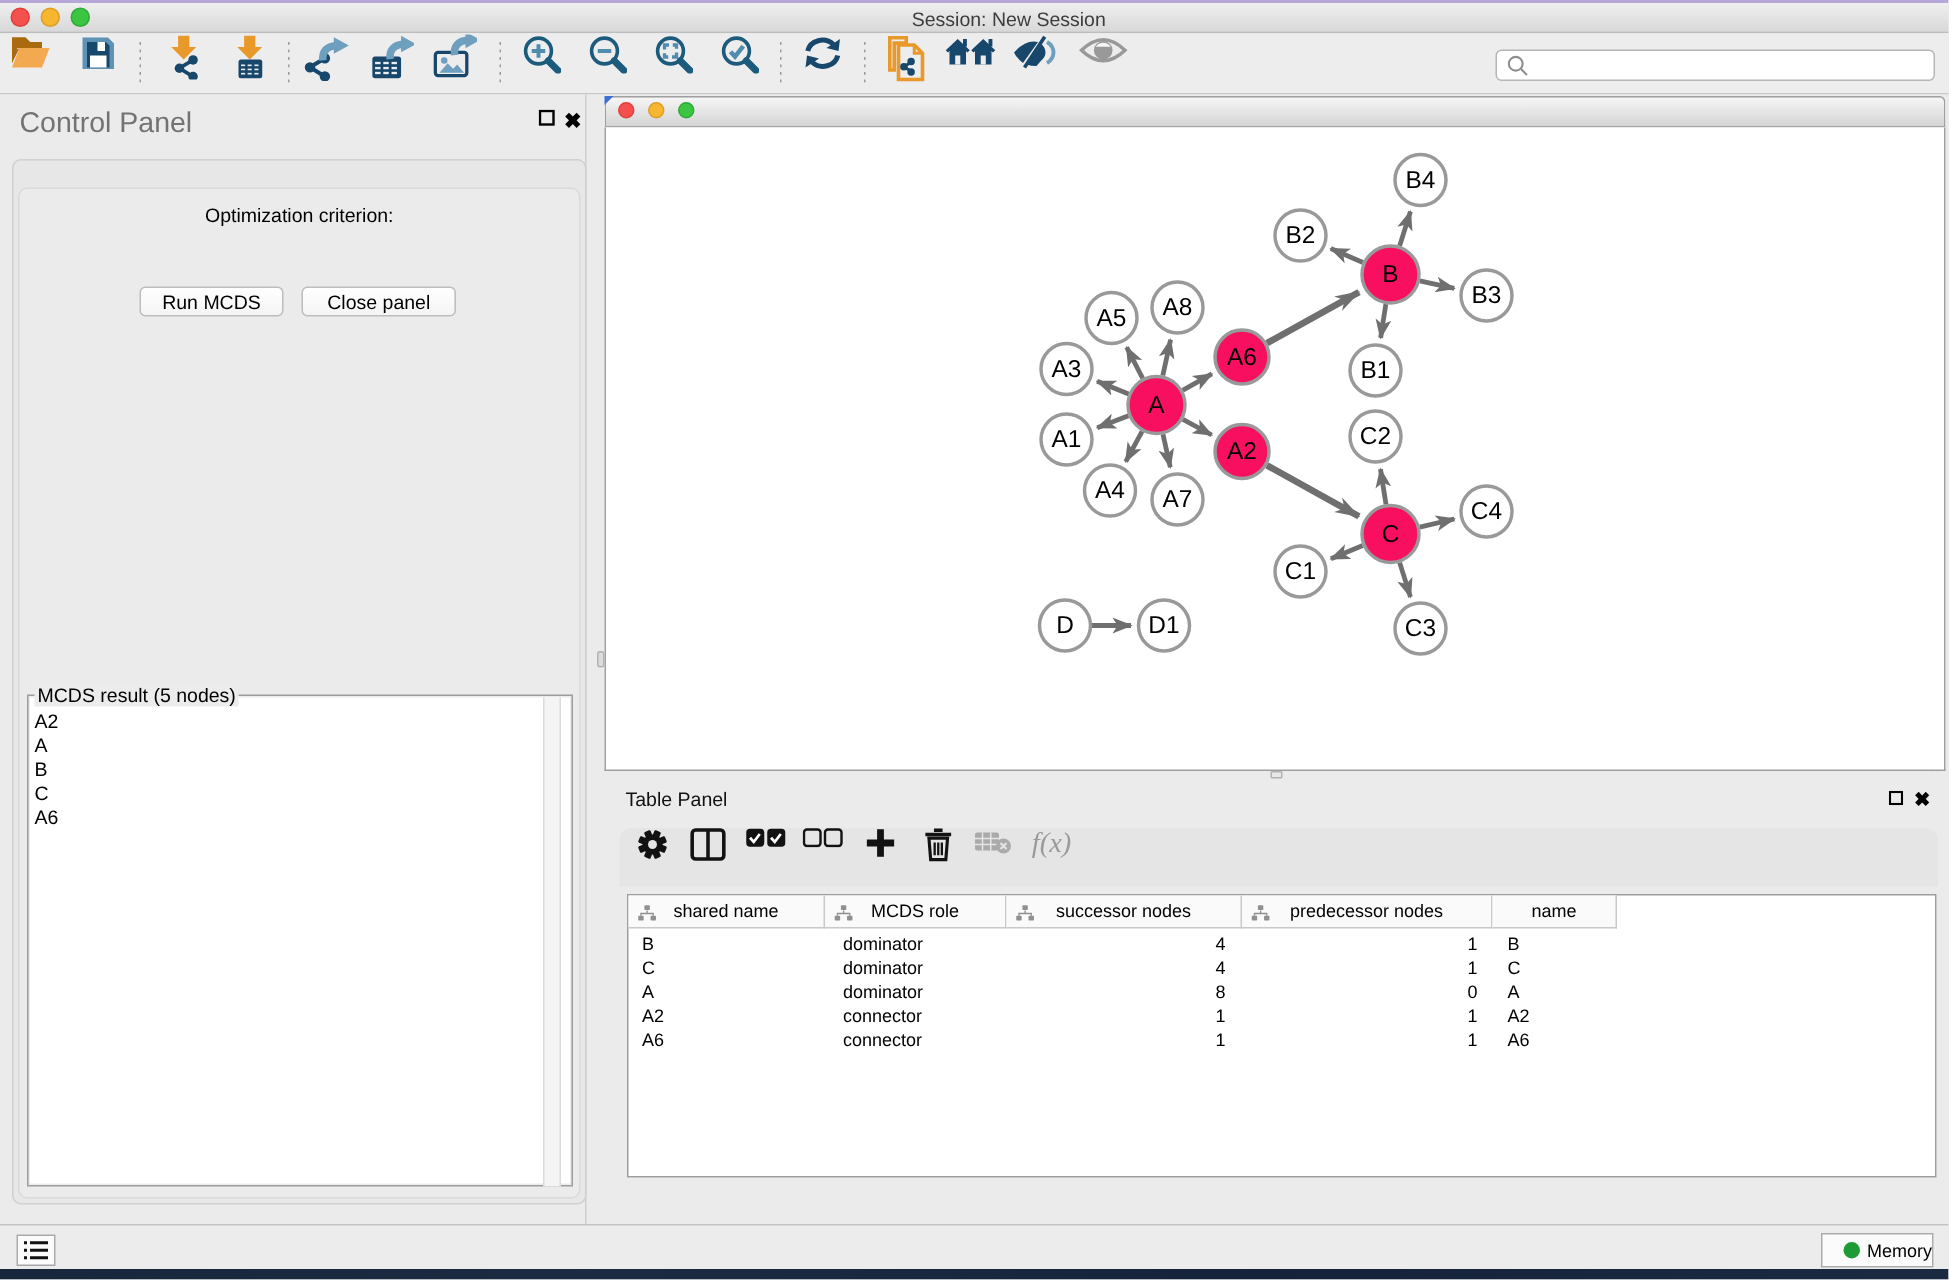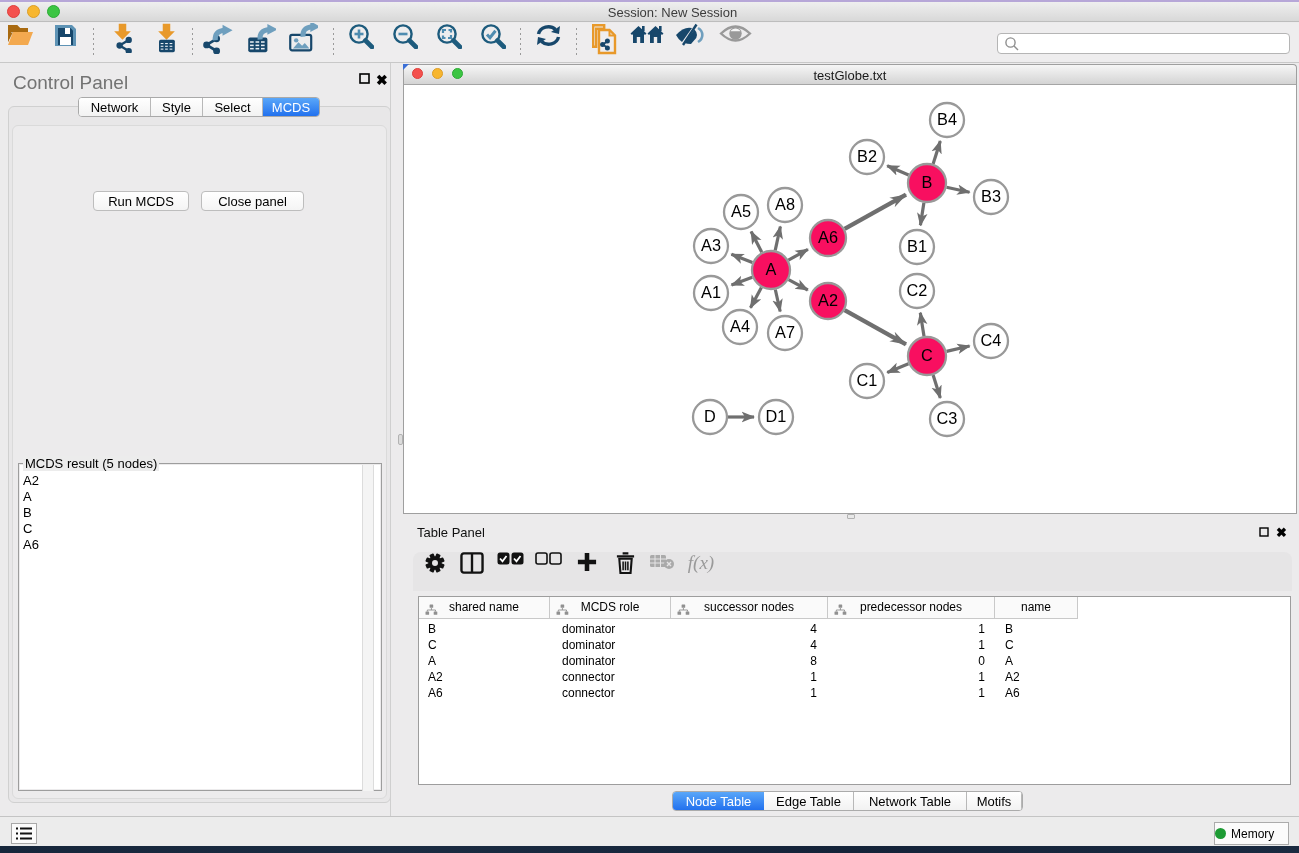--- a/index.html
+++ b/index.html
@@ -53,21 +53,21 @@
 #tp-toolbar { position:absolute; left:413px; top:489px; width:879px; height:39px; background:#e6e5e6; border-radius:8px 8px 0 0; }
 #tp-table { position:absolute; left:418px; top:533px; width:873px; height:189px; background:#fff; border:1px solid #9d9d9d; }
 .th { position:absolute; top:0; height:22px; background:#fafafa; border-right:1px solid #c9c9c9; border-bottom:1px solid #c9c9c9; font-size:12px; color:#000; text-align:center; line-height:21px; }
 .td { position:absolute; font-size:12px; height:16px; line-height:16px; color:#000; }
 #tp-tabs { position:absolute; left:672px; top:728px; height:20px; display:flex; border:1px solid #ababab; border-radius:4px; overflow:hidden; background:#fff; }
 #tp-tabs .seg { font-size:13px; background:linear-gradient(#ffffff,#f2f2f2); display:flex; align-items:center; justify-content:center; border-right:1px solid #b8b8b8; }
 #tp-tabs .seg.sel { background:linear-gradient(#5aa7f9,#2271ee); color:#fff; border-right:none; }
 
 
 #statusbar { position:absolute; left:0; top:816px; width:1299px; height:30px; background:#ececec; border-top:1px solid #c4c4c4; }
-#membtn { position:absolute; right:10px; top:5px; width:75px; height:23px; background:#fbfbfb; border:1px solid #ababab; font-size:12px; display:flex; align-items:center; justify-content:flex-start; gap:5px; }
+#membtn { position:absolute; right:10px; top:5px; width:75px; height:23px; background:#fbfbfb; border:1px solid #ababab; font-size:12px; display:flex; align-items:center; justify-content:flex-end; gap:5px; }
 #listbtn { position:absolute; left:11px; top:6px; width:26px; height:21px; background:#fbfbfb; border:1px solid #a8a8a8; display:flex; align-items:center; justify-content:center; }
 #darkstrip { position:absolute; left:0; top:846px; width:1299px; height:7px; background:linear-gradient(90deg,#16263b,#1b2c42 30%,#142339 65%,#1a2a40); }
 </style>
 </head>
 <body>
 <div id="purple"></div>
 <div id="titlebar">
   <div class="light" style="left:7px;top:3px;width:13px;height:13px;background:#f4514e;border:1px solid #df403c;"></div>
   <div class="light" style="left:27px;top:3px;width:13px;height:13px;background:#f7b62f;border:1px solid #dd9e27;"></div>
   <div class="light" style="left:47px;top:3px;width:13px;height:13px;background:#3cc543;border:1px solid #2cab35;"></div>
@@ -243,28 +243,23 @@
         <line x1="10" y1="10" x2="14" y2="14" stroke="#8e8e8e" stroke-width="1.4"></line>
       </svg>
     </div>
 </div>
 <div id="main">
   <div id="cp-title">Control Panel</div>
     <div class="winbtns" style="left:359px;top:10px;"><svg width="11" height="11">
         <rect x="1" y="1" width="9" height="9" fill="none" stroke="#000" stroke-width="1.6"></rect>
       </svg></div>
     <div class="winbtns" style="left:376px;top:9px;font-size:14px;font-weight:bold;">✖</div>
-  <div id="tabs">
-    <div class="seg" style="width:72px;">Network</div>
-    <div class="seg" style="width:52px;">Style</div>
-    <div class="seg" style="width:60px;">Select</div>
-    <div class="seg sel" style="width:56px;">MCDS</div>
-  </div>
   <div id="cp-outer">
     <div id="cp-inner">
+      <div id="opt-label">Optimization criterion:</div>
       <div class="btn" style="left:80px;top:65px;width:96px;">Run MCDS</div>
       <div class="btn" style="left:188px;top:65px;width:103px;">Close panel</div>
       <div id="fieldset">
         <div id="fs-list">
           <div>A2</div>
             <div>A</div>
             <div>B</div>
             <div>C</div>
             <div>A6</div>
         </div>
@@ -272,21 +267,20 @@
         <div id="fs-legend">MCDS result (5 nodes)</div>
       </div>
     </div>
   </div>
   <div id="cp-divider"></div>
   <div id="netwin">
     <div id="nw-titlebar">
       <div class="light" style="left:8px;top:3px;width:11px;height:11px;background:#f4514e;border:1px solid #df403c;"></div>
       <div class="light" style="left:28px;top:3px;width:11px;height:11px;background:#f7b62f;border:1px solid #dd9e27;"></div>
       <div class="light" style="left:48px;top:3px;width:11px;height:11px;background:#3cc543;border:1px solid #2cab35;"></div>
-      <div id="nw-title">testGlobe.txt</div>
     </div>
     <div style="position:absolute;left:0;top:0;width:0;height:0;border-left:6px solid #3b6fd6;border-bottom:6px solid transparent;z-index:3;"></div>
       <div style="position:absolute;left:-5px;top:370px;width:5px;height:11px;background:#dcdcdc;border:1px solid #b2b2b2;border-radius:2px;"></div>
       <div style="position:absolute;left:444px;top:450px;width:8px;height:5px;background:#e8e8e8;border:1px solid #b2b2b2;border-radius:1px;"></div>
       <svg width="10" height="10" style="position:absolute;right:1px;top:441px;">
         <path d="M9 1 L1 9 M9 5 L5 9" stroke="#9a9a9a" stroke-width="1"></path>
       </svg>
       <div id="nw-canvas">
       <svg width="893" height="428" style="position:absolute;left:0;top:0">
 <defs>
@@ -492,26 +486,20 @@
       <div class="td" style="left:143px;top:72px;">connector</div>
       <div class="td" style="left:252px;top:72px;width:146px;text-align:right;">1</div>
       <div class="td" style="left:409px;top:72px;width:157px;text-align:right;">1</div>
       <div class="td" style="left:586px;top:72px;">A2</div>
       <div class="td" style="left:9px;top:88px;">A6</div>
       <div class="td" style="left:143px;top:88px;">connector</div>
       <div class="td" style="left:252px;top:88px;width:146px;text-align:right;">1</div>
       <div class="td" style="left:409px;top:88px;width:157px;text-align:right;">1</div>
       <div class="td" style="left:586px;top:88px;">A6</div>
   </div>
-  <div id="tp-tabs">
-    <div class="seg sel" style="width:91px;">Node Table</div>
-    <div class="seg" style="width:90px;">Edge Table</div>
-    <div class="seg" style="width:113px;">Network Table</div>
-    <div class="seg" style="width:55px;">Motifs</div>
-  </div>
 </div>
 <div id="statusbar">
   <div id="listbtn">
       <svg width="16" height="13" viewBox="0 0 16 13">
         <g fill="#121212">
           <rect x="0" y="0.5" width="2" height="2"></rect>
           <rect x="4" y="0.5" width="12" height="2"></rect>
           <rect x="0" y="5.5" width="2" height="2"></rect>
           <rect x="4" y="5.5" width="12" height="2"></rect>
           <rect x="0" y="10.5" width="2" height="2"></rect>

